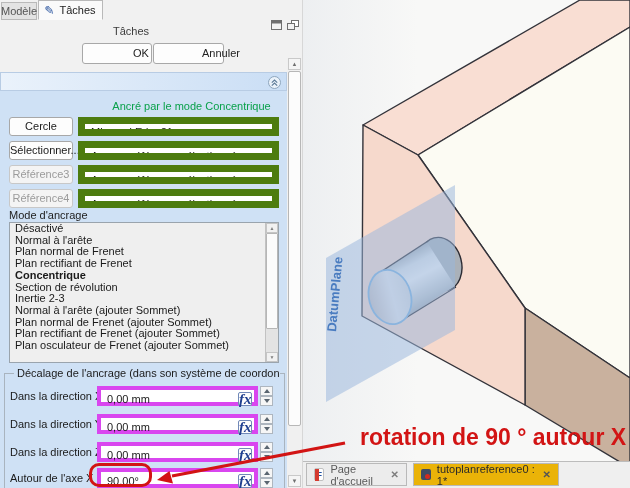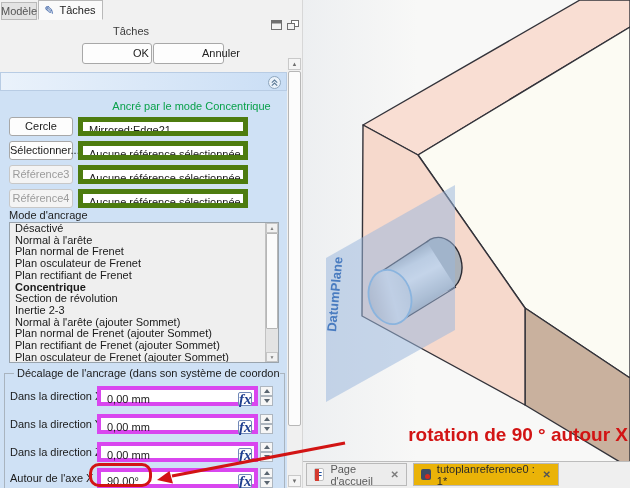--- a/index.html
+++ b/index.html
@@ -40,22 +40,22 @@
   .grp-header b { margin-left:8px; color:#111;margin-top:36px; }
   .chev { position:absolute; right:5px; top:3px; }
   .panel-body { position:absolute; left:0; top:91px; width:287px; height:397px; background:#cfe1f5;padding-left:48px; }
 
   .status-green { position:absolute; top:9px; width:100%; text-align:center; color:#0aa14b; }
 
   .ref-row { position:absolute; left:0; width:100%; height:19px; }
   .ref-btn { position:absolute; left:9px; width:64px; height:19px; background:#fdfdfd;
              border:1px solid #a8a8a8; border-radius:3px; text-align:center; line-height:17px; }
   .ref-btn.disabled { color:#9b9b9b; border-color:#c8c8c8; background:#f4f4f4; }
-  .ref-field { position:absolute; left:78px; width:170px; height:19px; background:#fff;
-               border:5px solid #4d7c0f; line-height:17px; padding-left:6px; overflow:hidden; white-space:nowrap; }
+  .ref-field { position:absolute; left:78px; width:201px; height:19px; background:#fff;
+               border:7px solid #4d7c0f; line-height:17px; padding-left:6px; overflow:hidden; white-space:nowrap; }
 
   .mode-label { position:absolute; left:9px; top:118px; color:#222; }
   .listbox { position:absolute; left:9px; top:131px; width:270px; height:141px; background:#efefef;
              border:1px solid #9aa4ad; overflow:hidden; }
   .listbox .item { line-height:11.7px; padding-left:5px; white-space:nowrap; }
   .listbox .item.sel { font-weight:bold; }
   .lscroll { position:absolute; right:0; top:0; width:13px; height:139px; background:#e3e3e3; border-left:1px solid #c2c2c2; }
   .lscroll .larr { position:absolute; left:0; width:12px; height:10px; background:#f1f1f1; border:1px solid #c5c5c5;
                    font-size:5px; line-height:9px; text-align:center; color:#808080; }
   .lscroll .larr.up{ top:0; } .lscroll .larr.down{ bottom:0; }
@@ -95,22 +95,22 @@
   .fc-icon { width:13px; height:13px; border:1px solid #c0c0c0; border-radius:2px; background:#fff;
              position:relative; font-size:9px; font-weight:bold; color:#1d4fa0; text-align:center; line-height:12px; }
   .fc-icon::before { content:""; position:absolute; left:0; top:0; width:4px; height:12px; background:#d43b30; }
   .doc-icon { width:11px; height:11px; border-radius:2px; background:#3d4b63; position:relative; }
   .doc-icon::after { content:""; position:absolute; right:1px; bottom:1px; width:5px; height:5px;
                      border-radius:50%; background:#d42a1e; }
 
   
   .ann-rect { position:absolute; left:89px; top:463px; width:63px; height:24px;
               border:3px solid #d21414; border-radius:10px; z-index:30; }
-  .ann-text { position:absolute; right:2px; top:424px; width:268px; text-align:right;
-              font-size:19px; font-weight:bold; color:#d21414; z-index:30; }
+  .ann-text { position:absolute; right:2px; top:424px; width:268px; text-align:left;
+              font-size:23px; font-weight:bold; color:#d21414; z-index:30; }
   .ann-svg { position:absolute; left:0; top:0; width:630px; height:488px; z-index:29; pointer-events:none; }
 </style>
 </head>
 <body>
 
 <div class="screen">
 
   <div class="tabbar">
     <div class="tab inactive">
       <span>Modèle</span>
@@ -171,21 +171,20 @@
       <div class="ref-btn disabled">Référence4</div>
       <div class="ref-field">Aucune référence sélectionnée</div>
     </div>
 
     <div class="mode-label">Mode d'ancrage</div>
 
     <div class="listbox">
       <div class="item">Désactivé</div>
       <div class="item">Normal à l'arête</div>
       <div class="item">Plan normal de Frenet</div>
-      <div class="item">Plan osculateur de Frenet</div>
       <div class="item">Plan rectifiant de Frenet</div>
       <div class="item sel">Concentrique</div>
       <div class="item">Section de révolution</div>
       <div class="item">Inertie 2-3</div>
       <div class="item">Normal à l'arête (ajouter Sommet)</div>
       <div class="item">Plan normal de Frenet (ajouter Sommet)</div>
       <div class="item">Plan rectifiant de Frenet (ajouter Sommet)</div>
       <div class="item">Plan osculateur de Frenet (ajouter Sommet)</div>
       <div class="lscroll">
         <div class="larr up">▲</div>

